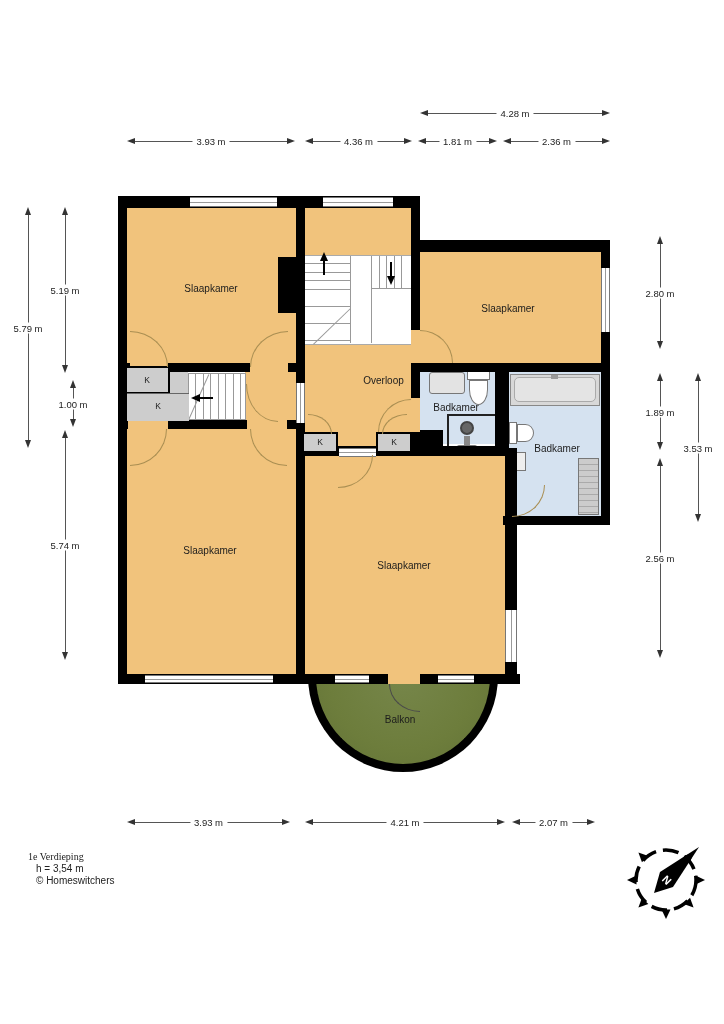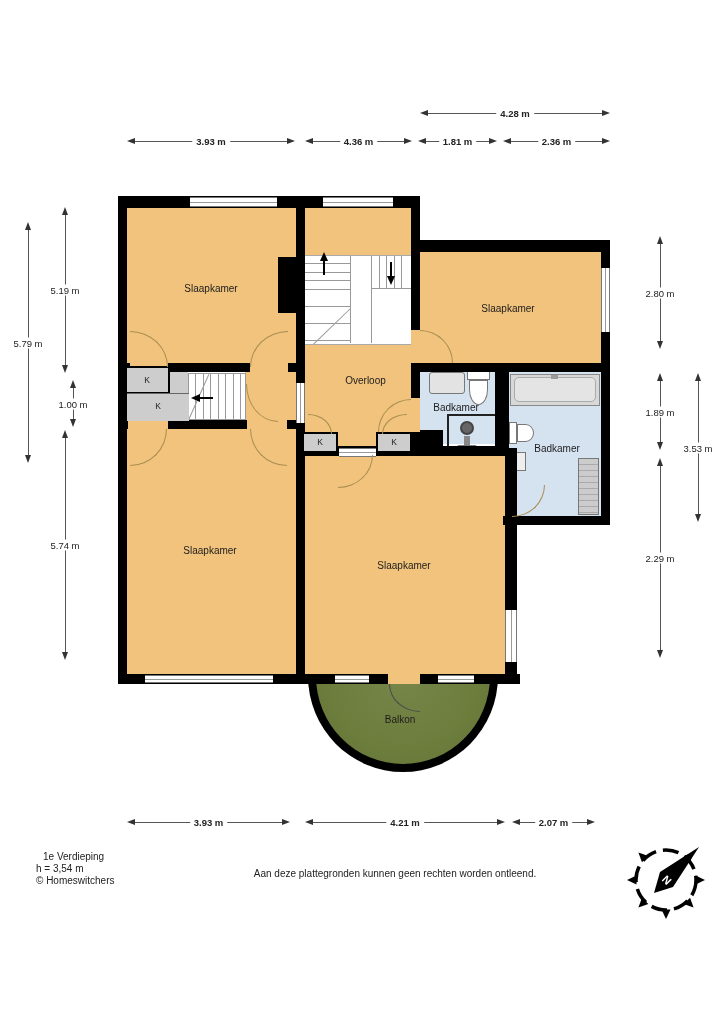--- a/index.html
+++ b/index.html
@@ -19,21 +19,21 @@
   .door{position:absolute;box-sizing:border-box;}
   .arc-tr{border-top:1.5px solid #A98E52;border-right:1.5px solid #A98E52;border-radius:0 100% 0 0;}
   .arc-tl{border-top:1.5px solid #A98E52;border-left:1.5px solid #A98E52;border-radius:100% 0 0 0;}
   .arc-br{border-bottom:1.5px solid #A98E52;border-right:1.5px solid #A98E52;border-radius:0 0 100% 0;}
   .arc-bl{border-bottom:1.5px solid #A98E52;border-left:1.5px solid #A98E52;border-radius:0 0 0 100%;}
   .arc-dark{border-color:#4a4a4a;}
   .treads-h{background:repeating-linear-gradient(to bottom,#fff 0 7.5px,#999 7.5px 8.5px);}
   .treads-v{background:repeating-linear-gradient(to right,#fff 0 6.5px,#999 6.5px 7.5px);}
   .rlabel{position:absolute;transform:translate(-50%,-50%);font-size:10px;white-space:nowrap;color:#1c1c1c;}
   .klabel{font-size:8.5px;}
-  .dimh{position:absolute;height:10px;font-weight:bold;}
+  .dimh{position:absolute;height:10px;}
   .dimh::before{content:"";position:absolute;left:4px;right:4px;top:50%;border-top:1px solid #555;}
   .dimv{position:absolute;width:10px;}
   .dimv::before{content:"";position:absolute;top:4px;bottom:4px;left:50%;border-left:1px solid #555;}
   .a{position:absolute;width:0;height:0;border-style:solid;}
   .al{left:0;top:50%;margin-top:-3.5px;border-width:3.5px 8px 3.5px 0;border-color:transparent #333 transparent transparent;}
   .ar{right:0;top:50%;margin-top:-3.5px;border-width:3.5px 0 3.5px 8px;border-color:transparent transparent transparent #333;}
   .au{top:0;left:50%;margin-left:-3.5px;border-width:0 3.5px 8px 3.5px;border-color:transparent transparent #333 transparent;}
   .ad{bottom:0;left:50%;margin-left:-3.5px;border-width:8px 3.5px 0 3.5px;border-color:#333 transparent transparent transparent;}
   .dlabel{position:absolute;left:50%;top:50%;transform:translate(-50%,-50%);background:#fff;padding:0 4px;font-size:9.5px;color:#222;white-space:nowrap;}
   .fixture{position:absolute;box-sizing:border-box;}
@@ -142,21 +142,21 @@
   <div class="door arc-tl" style="left:382px;top:414px;width:25px;height:20px;"></div>
   <div class="door arc-br" style="left:338px;top:455px;width:35px;height:33px;"></div>
   <div class="door arc-tr" style="left:420px;top:330px;width:33px;height:33px;"></div>
   <div class="door arc-br" style="left:512px;top:485px;width:33px;height:32px;"></div>
   <div class="door arc-br" style="left:130px;top:429px;width:37px;height:37px;"></div>
   <div class="door arc-bl" style="left:250px;top:429px;width:37px;height:37px;"></div>
   <div class="door arc-bl arc-dark" style="left:389px;top:684px;width:31px;height:28px;"></div>
 
   <span class="rlabel" style="left:211px;top:288px;">Slaapkamer</span>
   <span class="rlabel" style="left:508px;top:308px;">Slaapkamer</span>
-  <span class="rlabel" style="left:355px;top:380px;padding-left:21px;">Overloop</span>
+  <span class="rlabel" style="left:373px;top:380px;padding-left:21px;">Overloop</span>
   <span class="rlabel" style="left:456px;top:407px;">Badkamer</span>
   <span class="rlabel" style="left:557px;top:448px;">Badkamer</span>
   <span class="rlabel" style="left:210px;top:550px;">Slaapkamer</span>
   <span class="rlabel" style="left:404px;top:565px;">Slaapkamer</span>
   <span class="rlabel" style="left:400px;top:719px;">Balkon</span>
   <span class="rlabel klabel" style="left:147px;top:380px;">K</span>
   <span class="rlabel klabel" style="left:158px;top:406px;">K</span>
   <span class="rlabel klabel" style="left:320px;top:442px;">K</span>
   <span class="rlabel klabel" style="left:394px;top:442px;">K</span>
 
@@ -179,21 +179,21 @@
     <i class="a al"></i>
       <i class="a ar"></i>
       <span class="dlabel">1.81 m</span>
     </div>
   <div class="dimh" style="left:503px;top:136px;width:107px;">
     <i class="a al"></i>
       <i class="a ar"></i>
       <span class="dlabel">2.36 m</span>
     </div>
 
-  <div class="dimv" style="left:23px;top:222px;height:241px;">
+  <div class="dimv" style="left:23px;top:207px;height:241px;">
     <i class="a au"></i>
       <i class="a ad"></i>
       <span class="dlabel">5.79 m</span>
     </div>
   <div class="dimv" style="left:60px;top:207px;height:166px;">
     <i class="a au"></i>
       <i class="a ad"></i>
       <span class="dlabel">5.19 m</span>
     </div>
   <div class="dimv" style="left:68px;top:380px;height:47px;">
@@ -213,21 +213,21 @@
       <span class="dlabel">2.80 m</span>
     </div>
   <div class="dimv" style="left:655px;top:373px;height:77px;">
     <i class="a au"></i>
       <i class="a ad"></i>
       <span class="dlabel">1.89 m</span>
     </div>
   <div class="dimv" style="left:655px;top:458px;height:200px;">
     <i class="a au"></i>
       <i class="a ad"></i>
-      <span class="dlabel">2.29 m</span>
+      <span class="dlabel">2.56 m</span>
     </div>
   <div class="dimv" style="left:693px;top:373px;height:149px;">
     <i class="a au"></i>
       <i class="a ad"></i>
       <span class="dlabel">3.53 m</span>
     </div>
 
   <div class="dimh" style="left:127px;top:817px;width:163px;">
     <i class="a al"></i>
       <i class="a ar"></i>
@@ -237,24 +237,23 @@
     <i class="a al"></i>
       <i class="a ar"></i>
       <span class="dlabel">4.21 m</span>
     </div>
   <div class="dimh" style="left:512px;top:817px;width:83px;">
     <i class="a al"></i>
       <i class="a ar"></i>
       <span class="dlabel">2.07 m</span>
     </div>
 
-  <span class="footer-line" style="left:43px;top:851px;">1e Verdieping</span>
+  <span class="footer-line" style="left:28px;top:851px;font-family:Liberation Serif, serif;">1e Verdieping</span>
   <span class="footer-line" style="left:36px;top:863px;">h = 3,54 m</span>
   <span class="footer-line" style="left:36px;top:875px;">© Homeswitchers</span>
-  <span class="footer-line" style="left:395px;top:868px;transform:translateX(-50%);">Aan deze plattegronden kunnen geen rechten worden ontleend.</span>
 
   <svg style="position:absolute;left:620px;top:832px;" width="94" height="94" viewBox="0 0 94 94">
     <circle cx="46" cy="48" r="30" fill="none" stroke="#000" stroke-width="3.5" stroke-dasharray="16 7"></circle>
     <g fill="#000">
       <path d="M46,9 l-4.5,9.5 9,0 Z" transform="rotate(45 46 48)"></path>
       <path d="M46,9 l-4.5,9.5 9,0 Z" transform="rotate(90 46 48)"></path>
       <path d="M46,9 l-4.5,9.5 9,0 Z" transform="rotate(135 46 48)"></path>
       <path d="M46,9 l-4.5,9.5 9,0 Z" transform="rotate(180 46 48)"></path>
       <path d="M46,9 l-4.5,9.5 9,0 Z" transform="rotate(225 46 48)"></path>
       <path d="M46,9 l-4.5,9.5 9,0 Z" transform="rotate(270 46 48)"></path>

